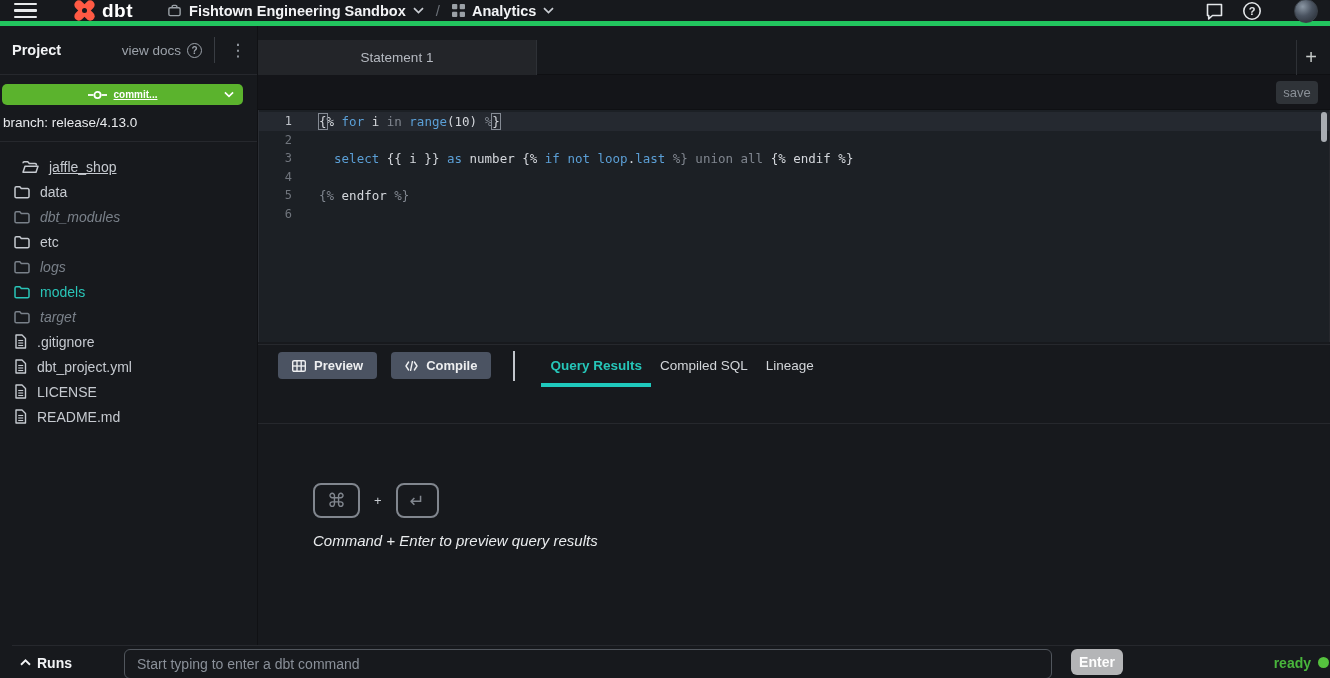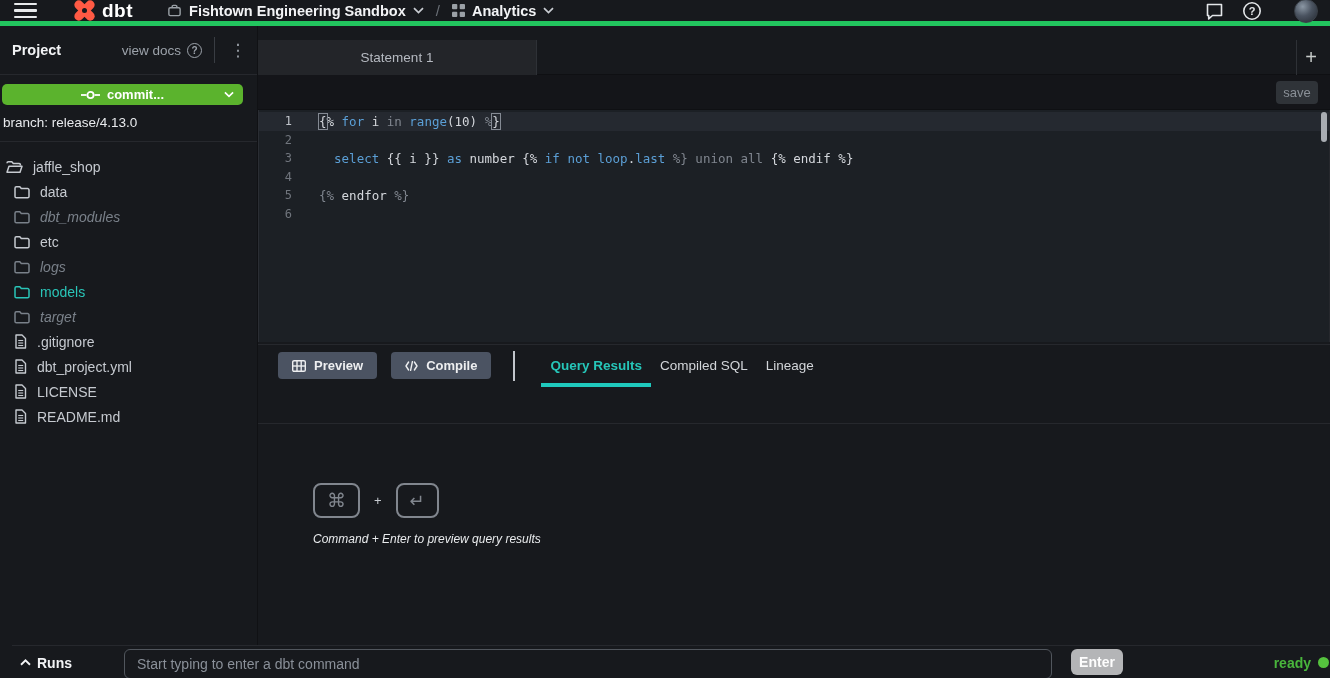--- a/index.html
+++ b/index.html
@@ -33,27 +33,27 @@
   .sb-header { height:49px; display:flex; align-items:center; padding-left:12px; border-bottom:1px solid #26282d; }
   .sb-title { font-size:14.5px; font-weight:bold; color:#f2f3f5; }
   .sb-spacer { flex:1; }
   .viewdocs { display:flex; align-items:center; gap:6px; color:#9ca2aa; font-size:13.5px; cursor:pointer; }
   .qcircle { width:15px; height:15px; border:1.4px solid #9ca2aa; border-radius:50%; font-size:10px; font-weight:bold;
     display:flex; align-items:center; justify-content:center; }
   .sb-vdiv { width:1px; height:26px; background:#393d43; margin:0 10px 0 12px; }
   .kebab { color:#9ca2aa; font-size:17px; width:26px; text-align:center; cursor:pointer; margin-right:6px; }
   .commit-btn { position:relative; margin:9px 14px 0 2px; width:241px; height:21px; background:#5bb32d; border-radius:5px;
     display:flex; align-items:center; justify-content:center; gap:7px; cursor:pointer; color:#fff; }
-  .commit-btn .txt { font-size:13px; font-weight:bold; }
+  .commit-btn .txt { font-size:10px; font-weight:bold;text-decoration:underline; }
   .commit-caret { position:absolute; right:9px; top:7px; }
   .branch { margin:10px 0 0 3px; font-size:13.5px; color:#e8eaed; }
   .sb-div { margin-top:11px; border-bottom:1px solid #26282d; }
   .tree { margin-top:12px; }
   .tree-row { height:25px; display:flex; align-items:center; gap:10px; padding-left:14px; font-size:14px; color:#c6cad0; cursor:pointer; }
-  .tree-row.root { padding-left:6px; }
+  .tree-row.root { padding-left:22px;text-decoration:underline; }
   .tree-row.italic { color:#7a818a; font-style:italic; }
   .tree-row.selected { color:#2ac5b8; }
   .ticon { display:flex; align-items:center; color:inherit; }
 
   
   .editor { position:absolute; top:26px; left:258px; width:1072px; bottom:33px; background:#17191d; }
   .tabbar { position:relative; height:49px; border-bottom:1px solid #0f1013; background:#17191d; }
   .tab-active { position:absolute; left:0; top:14px; width:279px; height:35px; background:#232529;
     border-right:1px solid #2e3136; display:flex; align-items:center; justify-content:center;
     color:#b6bac1; font-size:13.5px; cursor:pointer; }
@@ -89,21 +89,21 @@
   .rtab.active { color:#26c6b9; font-weight:bold; }
   .rtab.active::after { content:""; position:absolute; left:0; right:0; bottom:0; height:4px; background:#1fc9bd; }
   .results-div { position:absolute; top:397px; left:0; width:1072px; border-top:1px solid #26282d; }
   .shortcut { position:absolute; top:457px; left:55px; }
   .keys { display:flex; align-items:center; }
   .keycap { height:35px; border:2px solid #81868e; border-radius:8px; color:#81868e;
     display:flex; align-items:center; justify-content:center; }
   .keycap.cmd { width:47px; font-size:19px; }
   .keycap.ret { width:43px; font-size:18px; }
   .key-plus { margin:0 14px; color:#c8ccd2; font-size:13px; }
-  .hint { margin-top:14px; font-style:italic; font-size:12px; color:#e9ebed; }
+  .hint { margin-top:14px; font-style:italic; font-size:15px; color:#e9ebed; }
 
   
   .bottombar { position:absolute; left:0; bottom:0; width:1330px; height:33px; background:#17191d;
     border-top:1px solid #26282d;margin-left:12px; }
   .runs { position:absolute; left:8px; top:0; height:33px; display:flex; align-items:center; gap:6px; cursor:pointer; }
   .runs .lbl { font-size:14px; font-weight:bold; color:#f2f3f5; }
   .cmd-input { position:absolute; left:112px; top:3px; width:928px; height:27px; background:#17191d;
     border:1px solid #51565d; border-radius:6px; color:#d5d8dc; font-size:14px; padding:14px 12px;
     font-family:"Liberation Sans", sans-serif; outline:none; }
   .cmd-input::placeholder { color:#8a9099; }

